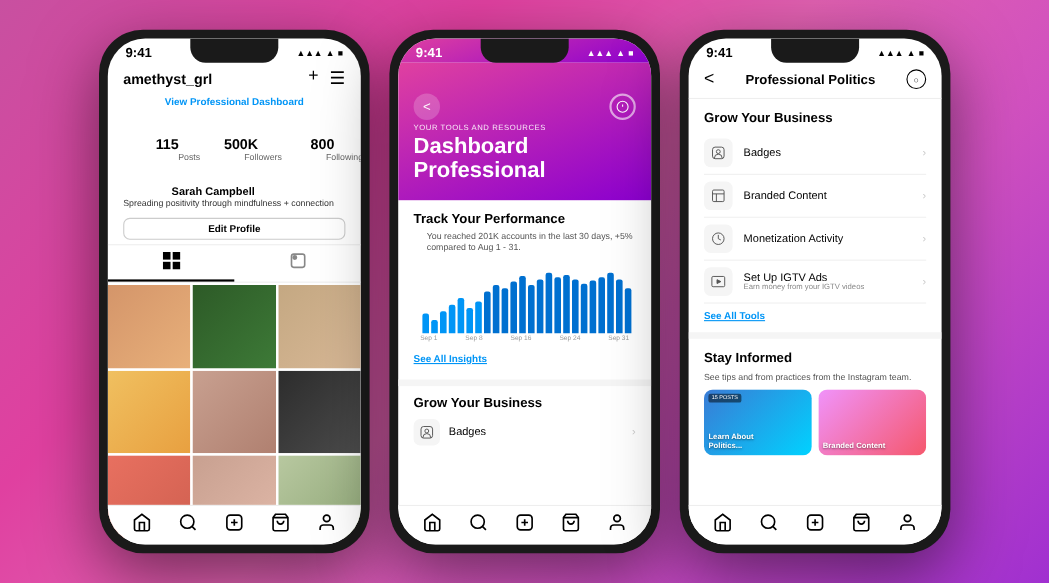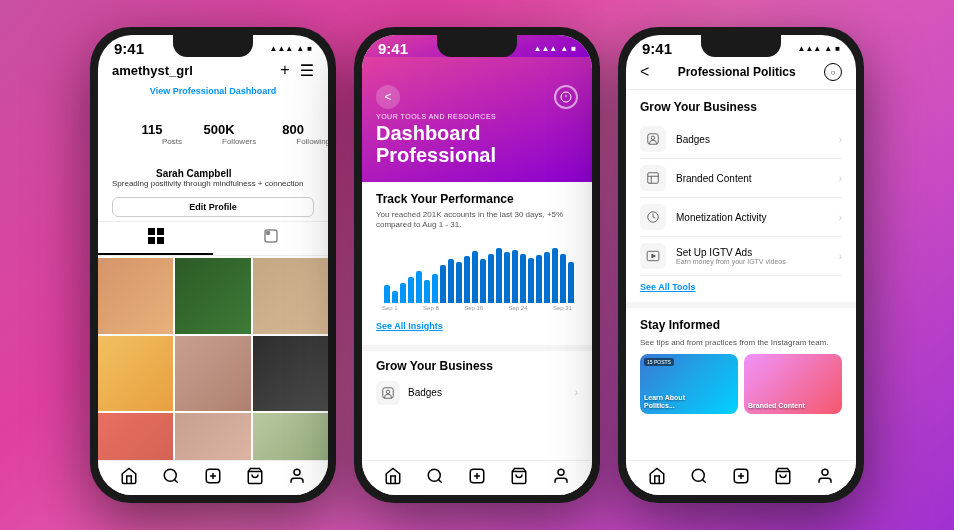--- a/index.html
+++ b/index.html
@@ -47,21 +47,21 @@
     .status-bar {
       display: flex;
       justify-content: space-between;
       align-items: center;
       padding: 6px 16px 2px;
       font-size: 9px;
       font-weight: 600;
       color: #000;
       height: 22px;
     }
-    .status-bar .time { font-size: 15px; font-weight: 700; }
+    .status-bar .time { font-size: 12px; font-weight: 700; }
     .status-icons { display: flex; gap: 3px; align-items: center; }
 
     .profile-header {
       display: flex;
       justify-content: space-between;
       align-items: center;
       padding: 4px 14px 4px;
     }
     .profile-username { font-size: 13px; font-weight: 700; }
     .profile-header-icons { display: flex; gap: 10px; font-size: 16px; }
@@ -195,21 +195,21 @@
       border-radius: 50%;
       display: flex;
       align-items: center;
       justify-content: center;
     }
     .dash-subtitle { font-size: 7px; letter-spacing: 0.5px; margin-bottom: 2px; opacity: 0.9; }
     .dash-title-main { font-size: 20px; font-weight: 800; line-height: 1.1; }
 
     .dash-section { padding: 10px 14px; }
     .dash-section-title { font-size: 12px; font-weight: 700; margin-bottom: 4px; }
-    .dash-desc { font-size: 8px; color: #555; margin-bottom: 6px; line-height: 1.3; }
+    .dash-desc { font-size: 8px; color: #555; margin-bottom: 6px; line-height: 1.3; margin-left: 12px; }
 
     
     .chart-area {
       background: #fff;
       border-radius: 6px;
       padding: 6px;
       position: relative;
       height: 80px;
     }
     .chart-bars {

